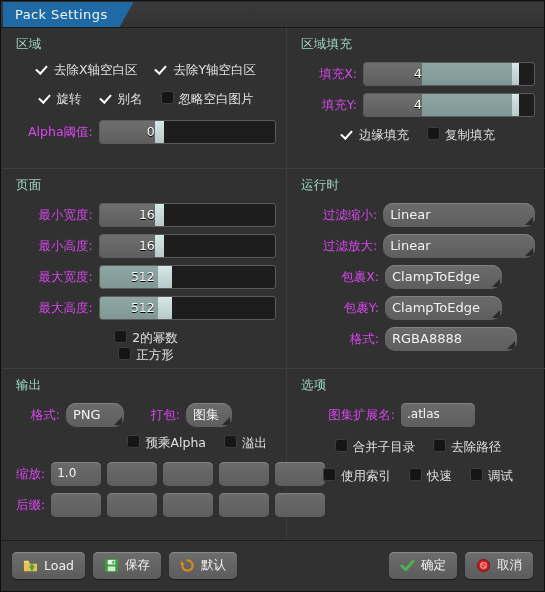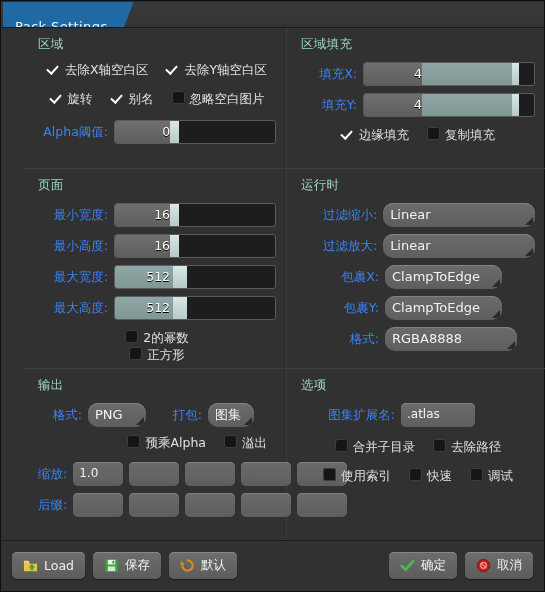--- a/index.html
+++ b/index.html
@@ -14,55 +14,55 @@
     background:#313131;border:1px solid #0f0f0f;
   }
 
   
   .tabbar{
     position:relative;height:26px;background:#2b2b2b;
     border-bottom:1px solid #1a1a1a;overflow:hidden;
   }
   .tab{
     position:absolute;left:2px;top:1px;height:25px;
-    padding:12px 26px 0 12px;line-height:25px;
+    padding:0 26px 0 12px;line-height:25px;
     background:#1f6aa5;color:#f2f6f9;font-size:13px;
     letter-spacing:.4px;white-space:nowrap;
     -webkit-clip-path:polygon(0 0,100% 0,calc(100% - 14px) 100%,0 100%);
     clip-path:polygon(0 0,100% 0,calc(100% - 14px) 100%,0 100%);
   }
   .tabfill{
     position:absolute;left:0;right:0;top:1px;height:25px;
     background:linear-gradient(#3a3a3a,#333);
   }
 
   
   .content{
     position:absolute;left:1px;right:1px;top:27px;bottom:51px;
     background:#313131;display:flex;
   }
   .col{
     flex:0 0 auto;box-sizing:border-box;padding:0;
   }
-  .colL{width:285px;border-right:1px dotted #4a4a4a;padding-left:22px;}
+  .colL{width:285px;border-right:1px dotted #4a4a4a;}
   .colR{width:258px;}
 
   .group{box-sizing:border-box;padding:8px 10px 6px 14px;}
   .group + .group{border-top:1px solid #3e3e3e;}
   .gtitle{
     color:#9fd8c8;font-size:12.5px;margin:0 0 9px 0;
     letter-spacing:.3px;
   }
 
   .row{display:flex;align-items:center;margin-bottom:7px;}
   .row.center{justify-content:center;}
   .row.right{justify-content:flex-end;}
 
   .lbl{
-    color:#3b82f6;font-size:12.5px;white-space:nowrap;
+    color:#d946ef;font-size:12.5px;white-space:nowrap;
     text-align:right;padding-right:6px;
   }
   .lbl.w78{width:78px;}
   .lbl.w58{width:58px;}
   .lbl.w44{width:44px;}
   .lbl.w94{width:94px;}
 
   
   .slider{
     position:relative;height:24px;border-radius:3px;

